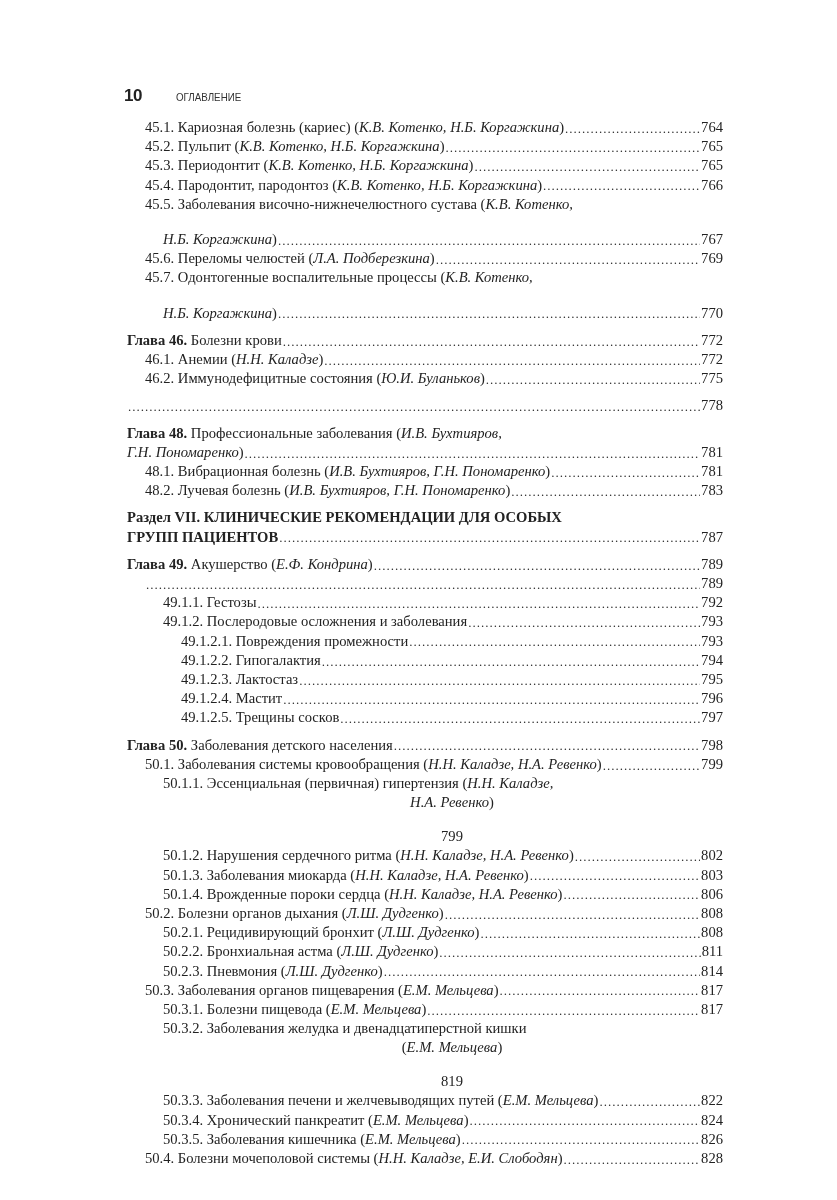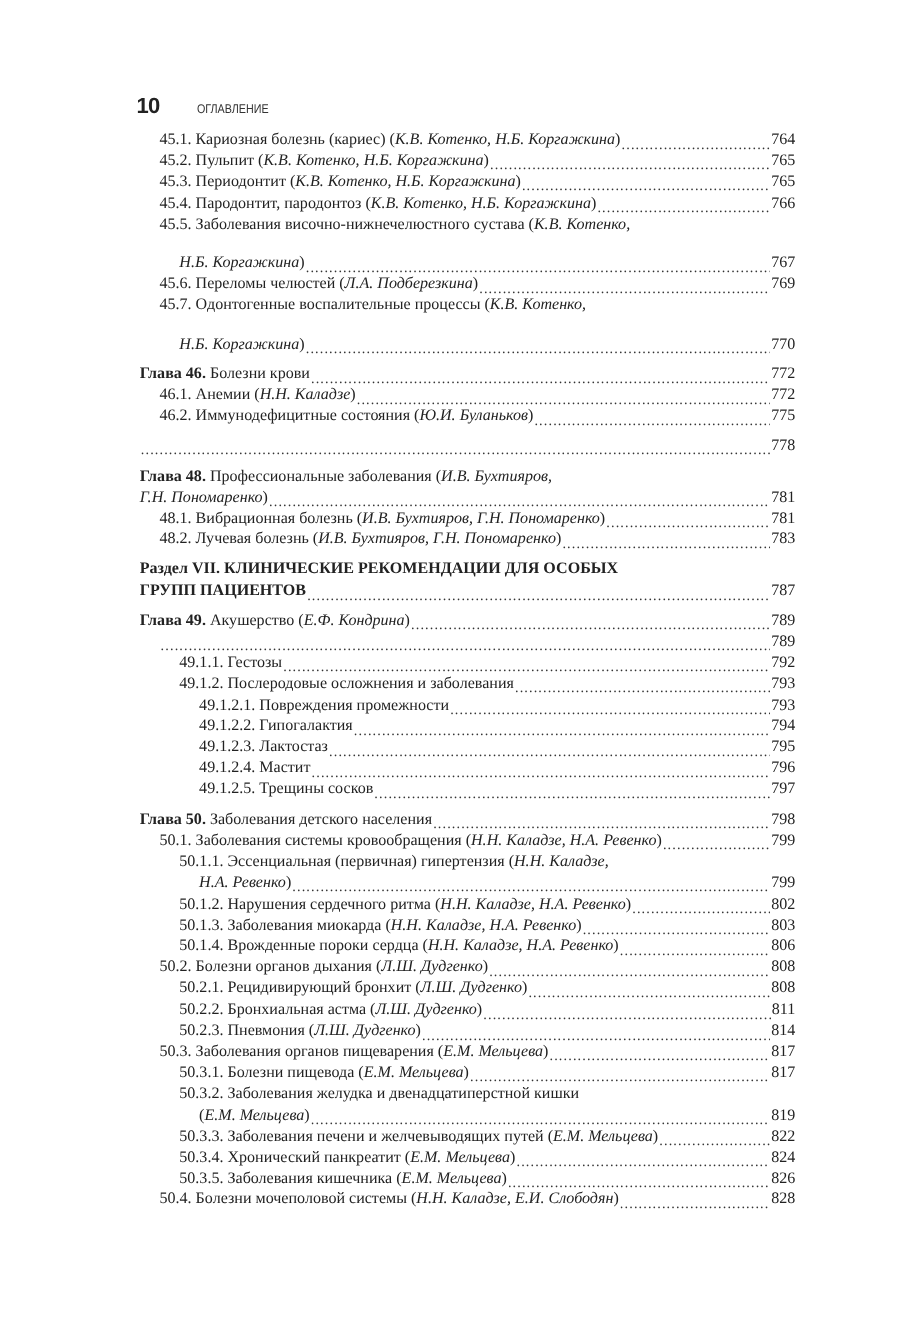--- a/index.html
+++ b/index.html
@@ -7,54 +7,54 @@
       width: 837px; height: 1200px; position: relative; overflow: hidden;
       font-family: "Liberation Serif", "DejaVu Serif", serif;
       color: #222222;
     }
     .running-head {
       position: absolute; left: 124px; top: 86px;
       display: flex; align-items: baseline;
     }
     .page-number {
       font-family: "Liberation Sans", "DejaVu Sans", sans-serif;
-      font-weight: bold; font-size: 20px; color: #222;
+      font-weight: bold; font-size: 17px; color: #222;
       letter-spacing: -0.5px;
     }
     .running-title {
       font-family: "Liberation Sans", "DejaVu Sans", sans-serif;
       font-size: 11.5px; color: #333; margin-left: 34px;
       transform: scaleX(0.85); transform-origin: left;
     }
     .toc {
       position: absolute; left: 127px; top: 118px; width: 596px;
       font-size: 14.6px; line-height: 19.2px;
     }
     .entry { position: relative; }
     .entry .line {
-      display: flex; align-items: flex-end; white-space: nowrap;
+      display: flex; align-items: center; white-space: nowrap;
     }
     .entry .text { white-space: nowrap; }
     .entry .dots {
       flex: 1 1 auto; overflow: hidden; margin: 0 1px;
       position: relative; height: 1em;
     }
     .entry .dots::after {
       content: "........................................................................................................................................................................................................................";
       position: absolute; left: 0; bottom: -3px; letter-spacing: 1px;
       white-space: nowrap; color: #333; font-size: 13px;
     }
     .entry .page { flex: 0 0 auto; text-align: right; }
     .lvl0 { padding-left: 0; }
     .lvl1 { padding-left: 18px; }
     .lvl2 { padding-left: 36px; }
     .lvl3 { padding-left: 54px; }
     .cont-lvl0 { padding-left: 0; }
     .cont-lvl1 { padding-left: 36px; margin-top: 16px; }
-    .cont-lvl2 { padding-left: 54px; }
+    .cont-lvl2 { padding-left: 54px; flex-direction: column; }
     .gap { margin-top: 8px; }
     .strong { font-weight: bold; }
     .caps { font-weight: bold; margin-top: 24px; }
     em { font-style: italic; }
   </style>
 </head>
 <body>
 
 <div class="running-head">
   <span class="page-number">10</span>

